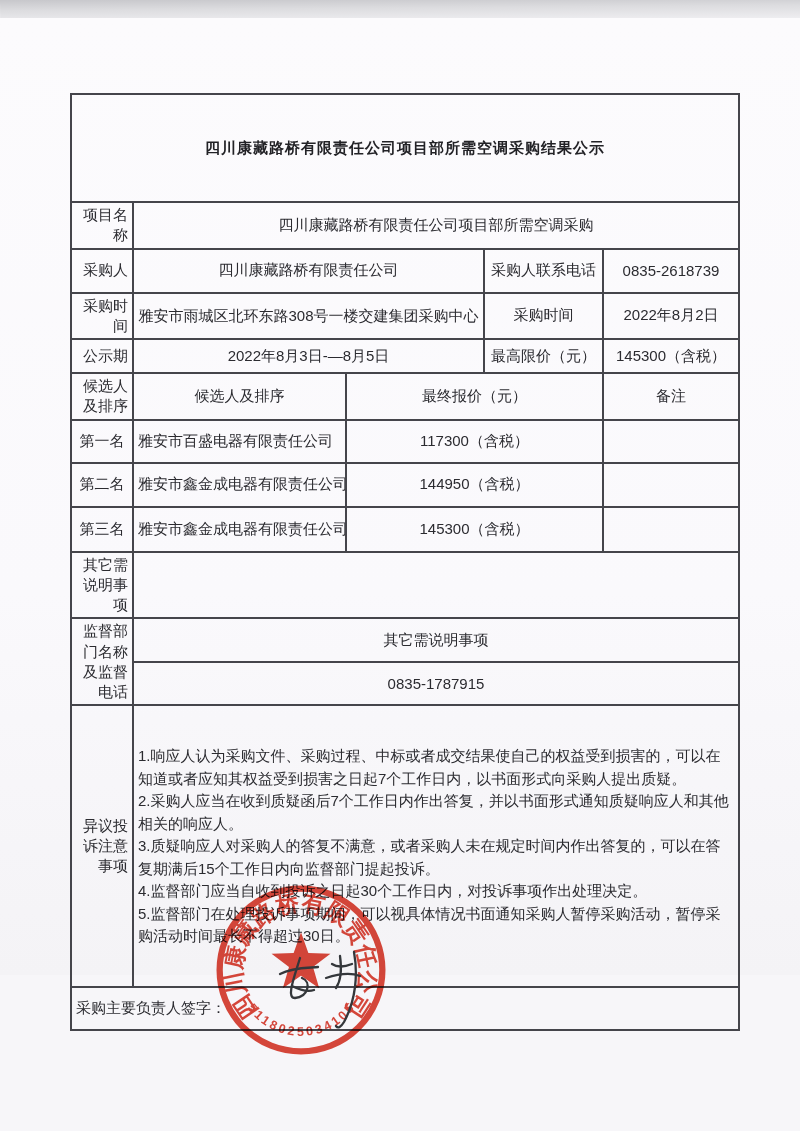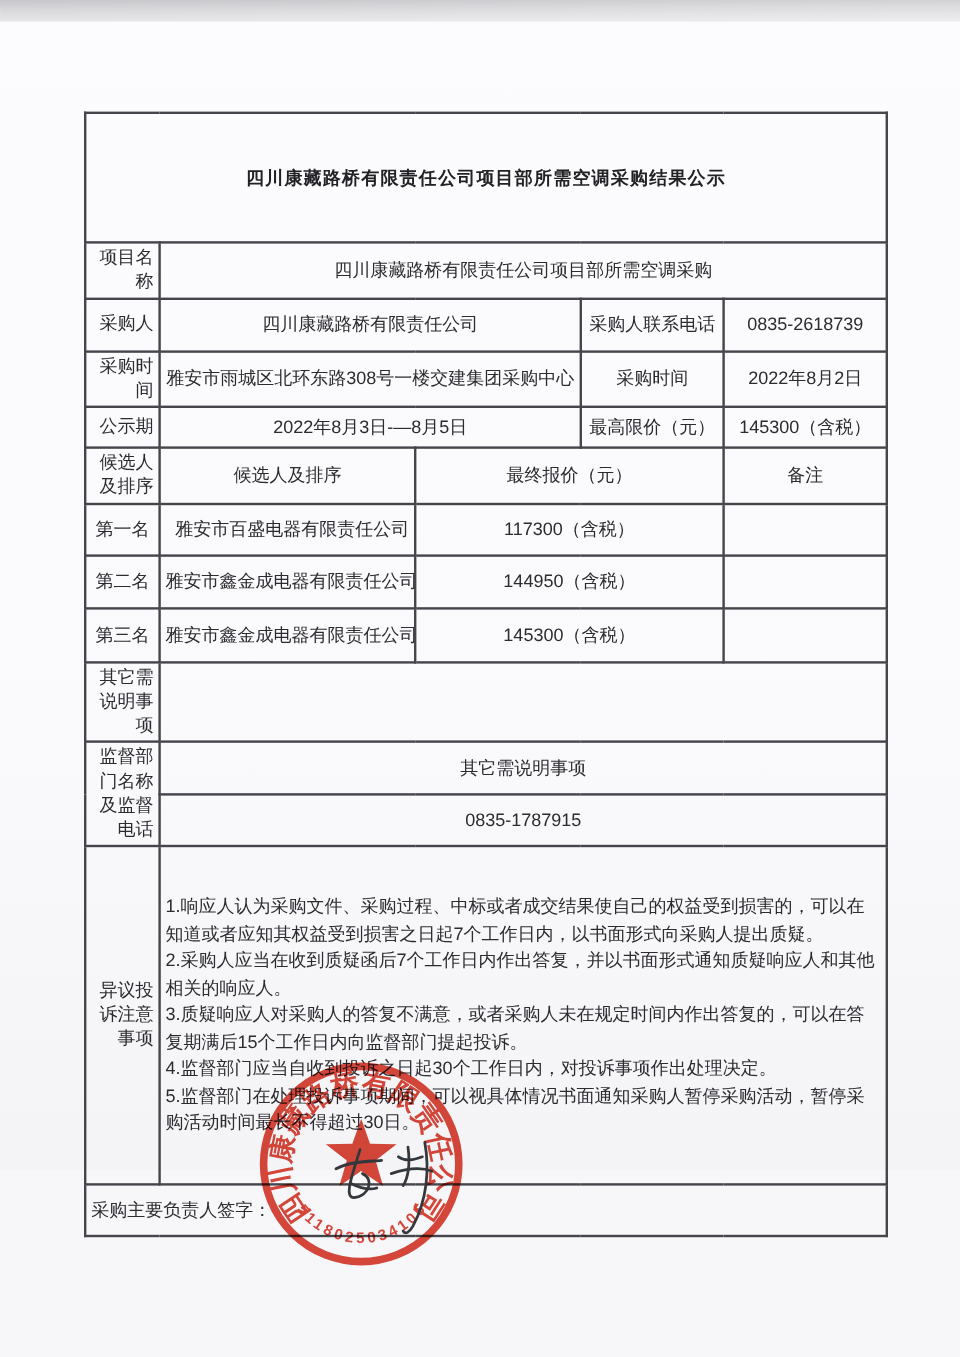--- a/index.html
+++ b/index.html
@@ -30,21 +30,21 @@
     vertical-align:middle;
     overflow:hidden;
   }
   td.title-cell{
     text-align:center;font-weight:bold;font-size:24px;letter-spacing:1px;
     color:#222226;
   }
   td.lab{ text-align:right; line-height:1.35; padding-left:4px;}
   td.val-left{ text-align:center; padding-left:8px; white-space:nowrap;}
   td.ctr{ text-align:center; }
-  td.cand-name{ text-align:right; font-size:14.5px; white-space:nowrap; padding:2px 1px;}
+  td.cand-name{ text-align:left; font-size:14.5px; white-space:nowrap; padding:2px 1px;}
   td.obj{
     text-align:left; padding:6px 9px; line-height:1.5; font-size:14.8px;margin-left:40px;
   }
   td.sig-cell{ text-align:left; padding-left:8px; font-size:15.5px;margin-left:32px;}
   .obj-item{ margin:0; }
   .stamp{
     position:absolute;left:209px;top:860px;width:184px;height:184px;
     mix-blend-mode:multiply;opacity:0.92;
     pointer-events:none;
   }

